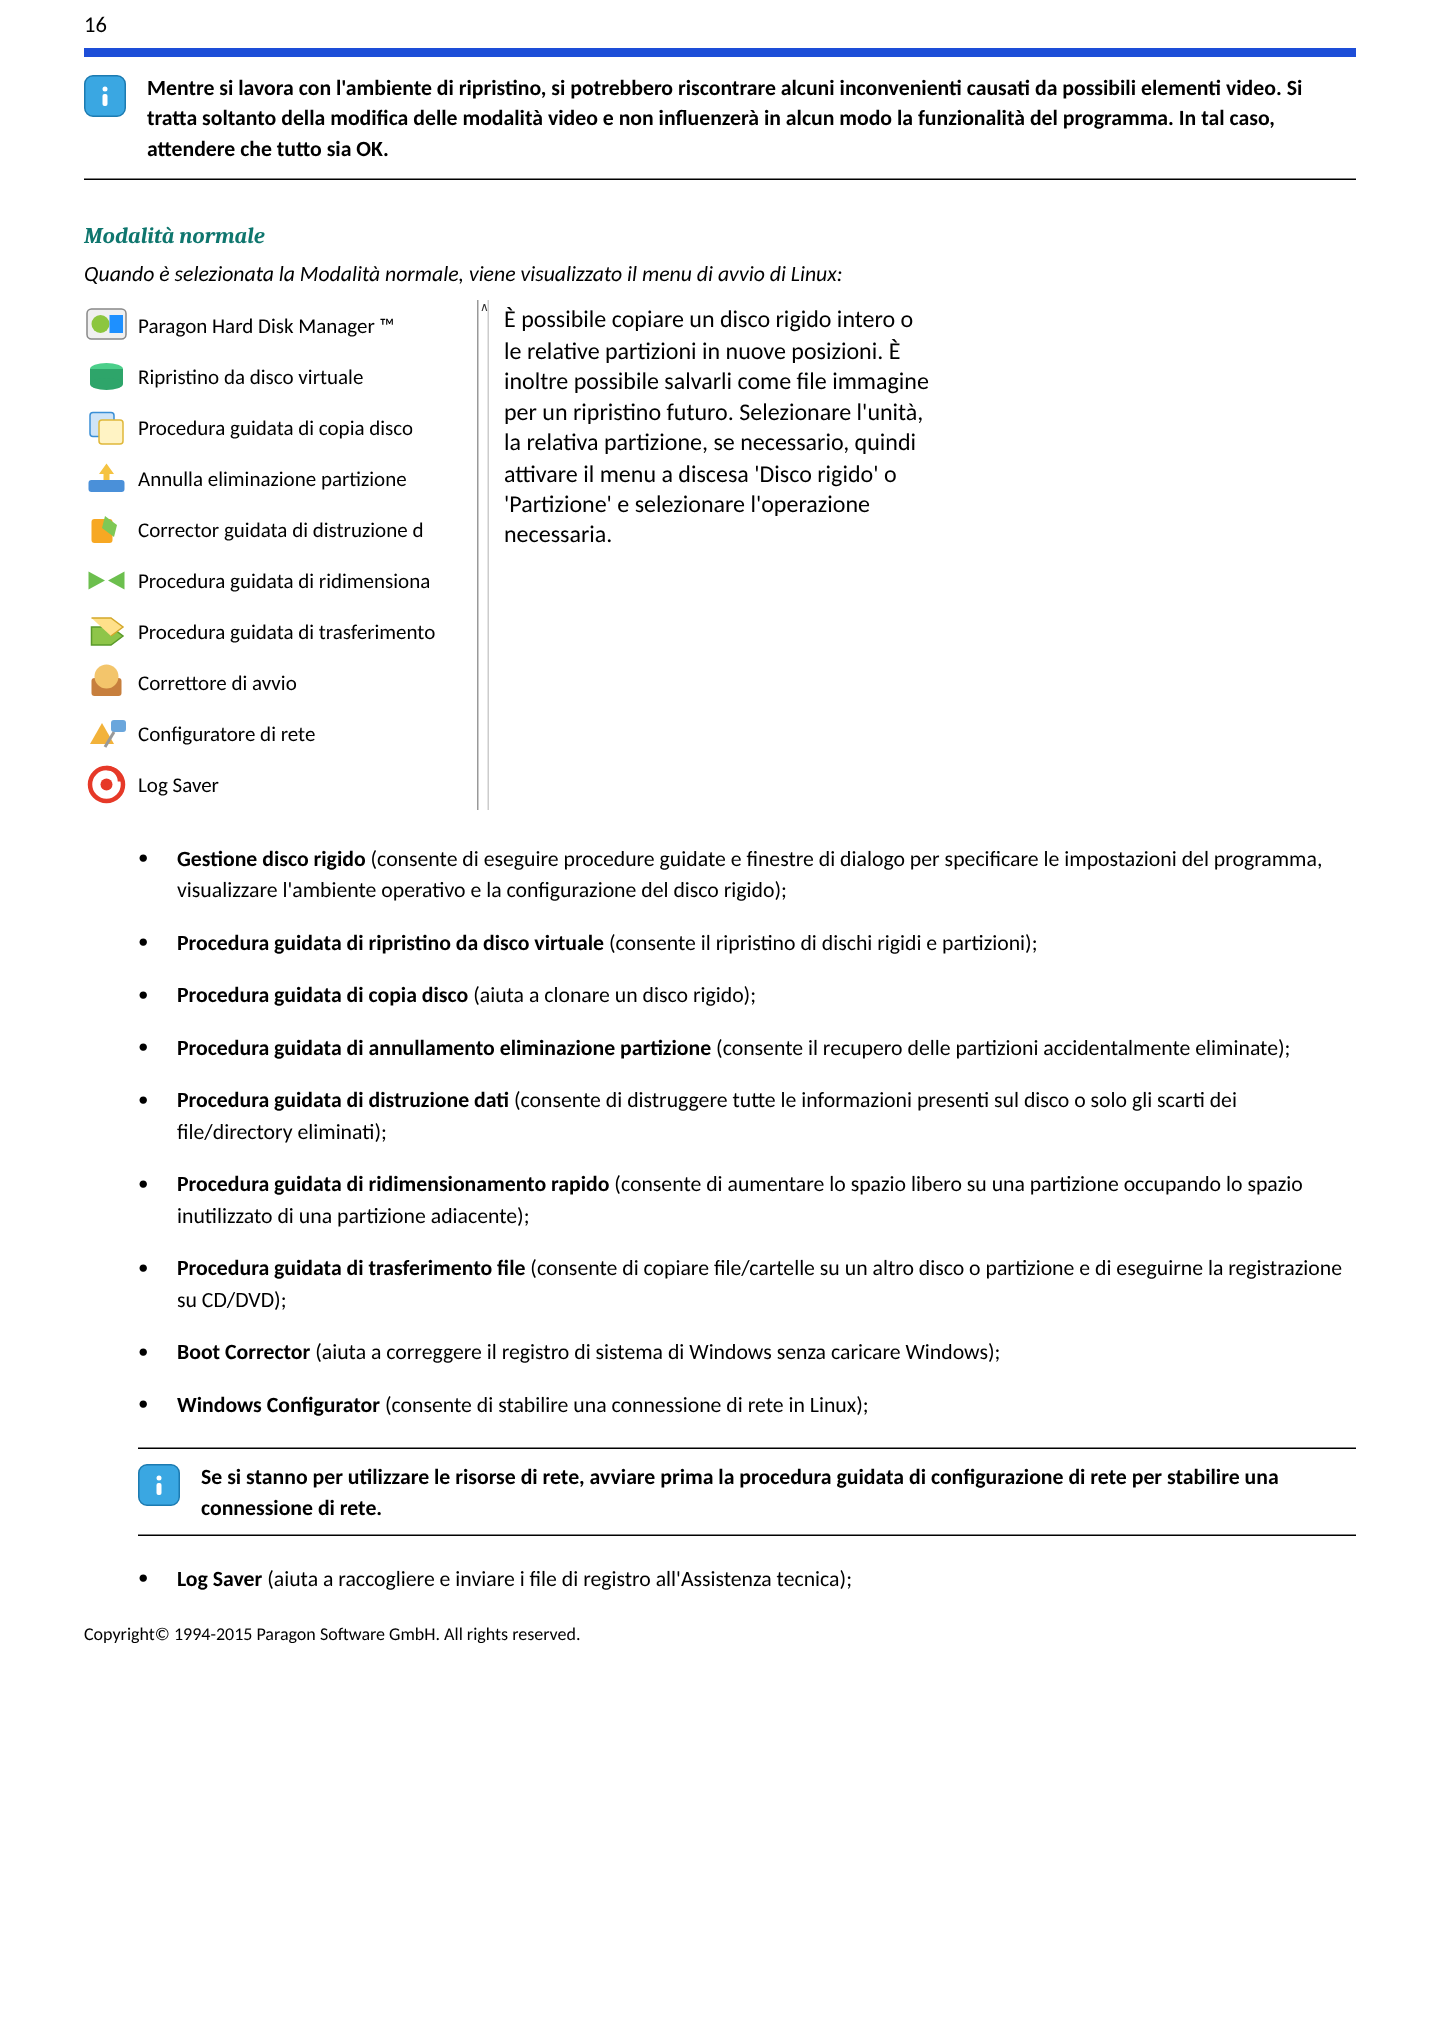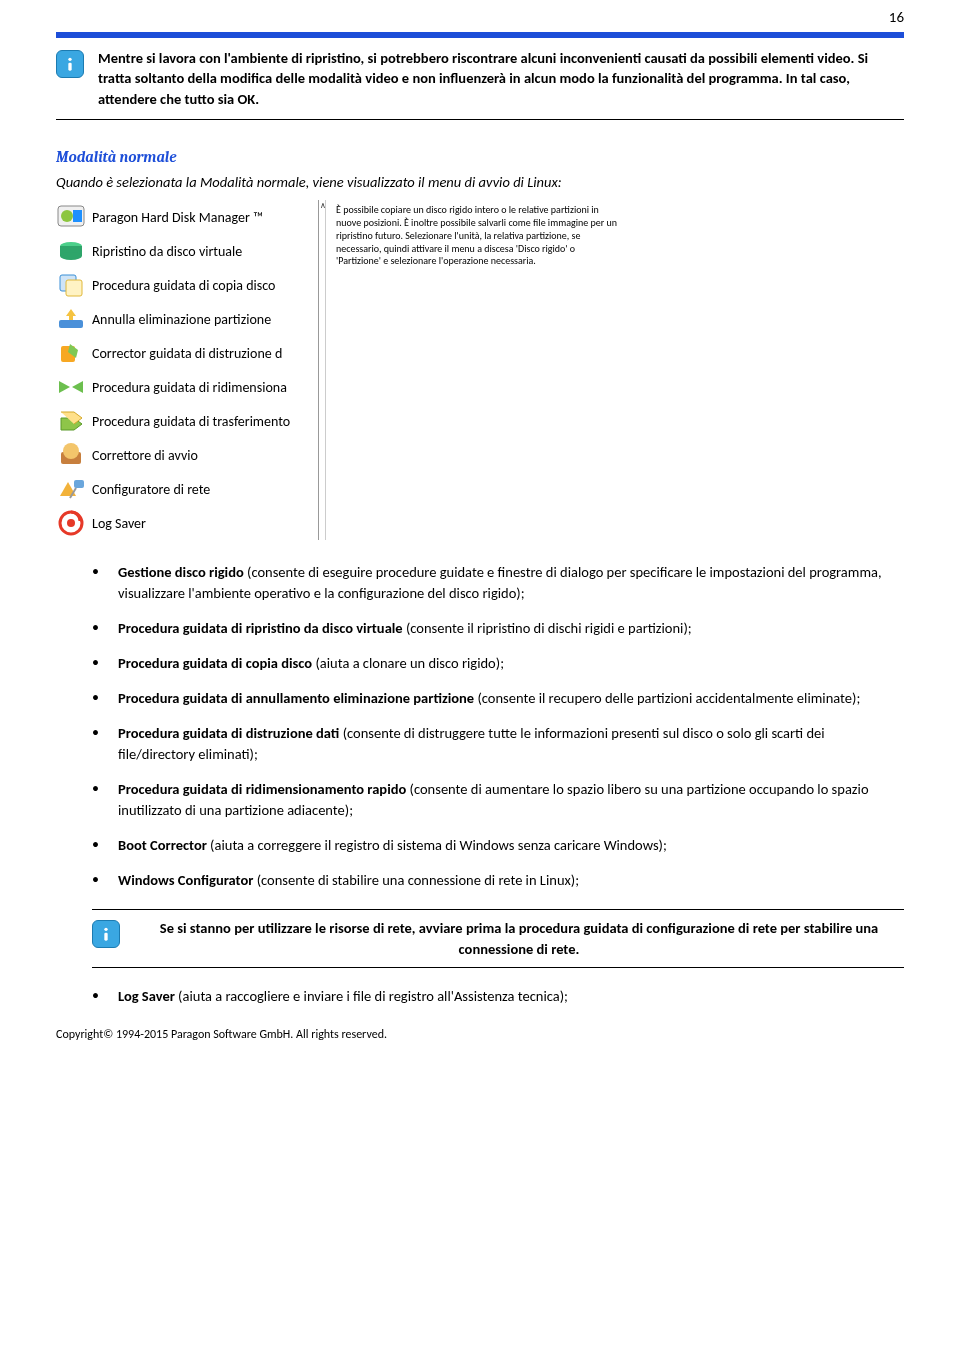--- a/index.html
+++ b/index.html
@@ -1,39 +1,39 @@
 <!DOCTYPE html>
 <html><head>
 <meta charset="utf-8">
 <style>
   * { box-sizing: border-box; margin: 0; padding: 0; }
   body { font-family: Calibri, Arial, sans-serif; font-size: 14.5px; color: #000; background: #fff; width: 960px; }
   .page { padding: 0 56px 40px 56px; }
-  .page-num { text-align: right; font-size: 15px; padding-top: 8px; padding-bottom: 6px; }
+  .page-num { text-align: left; font-size: 15px; padding-top: 8px; padding-bottom: 6px; }
   .callout { border-top: 6px solid #1d4ed8; border-bottom: 1px solid #000; margin-bottom: 28px; }
   .callout-inner { display: flex; align-items: flex-start; padding: 10px 0; }
   .callout-icon { width: 28px; height: 28px; border-radius: 6px; background: #3aa7e2; display: flex; align-items: center; justify-content: center; margin-right: 14px; flex-shrink: 0; margin-top: 2px; border: 1px solid #1c7bb1; }
   .callout-icon svg { width: 16px; height: 18px; }
   .callout-text { font-weight: bold; flex: 1; line-height: 1.4; }
-  .section-title { font-family: Cambria, Georgia, serif; font-style: italic; font-weight: bold; color: #1d4ed8; font-size: 15px; margin-bottom: 6px; }
+  .section-title { font-family: Cambria, Georgia, serif; font-style: italic; font-weight: bold; color: #0f766e; font-size: 15px; margin-bottom: 6px; }
   .intro { margin-bottom: 8px; line-height: 1.4; font-style: italic; }
   .menu-shot { display: flex; margin-bottom: 22px; align-items: flex-start; }
   .menu-left { width: 262px; padding-right: 6px; }
   .menu-item { display: flex; align-items: center; padding: 4px 2px 4px 0; font-size: 14px; color: #000; }
   .menu-item .mi-icon { width: 30px; height: 26px; display: flex; align-items: center; justify-content: center; margin-right: 6px; flex-shrink: 0; }
   .menu-item span.label { white-space: nowrap; overflow: hidden; }
   .menu-divider { width: 8px; border-left: 1px solid #999; border-right: 1px solid #ccc; align-self: stretch; position: relative; }
   .menu-divider .arrow { position: absolute; top: 0; left: 1px; font-size: 8px; color: #333; }
-  .menu-right { width: 302px; padding: 4px 8px 0 10px; font-size: 10px; line-height: 1.28; }
+  .menu-right { width: 302px; padding: 4px 8px 0 10px; font-size: 16px; line-height: 1.28; }
   ul.bullets { list-style: none; padding-left: 36px; margin-bottom: 18px; }
   ul.bullets > li { position: relative; padding-left: 26px; margin-bottom: 14px; line-height: 1.45; }
   ul.bullets > li::before { content: "•"; position: absolute; left: 0; top: 0; font-size: 14px; }
   .bold { font-weight: bold; text-align: right; }
   .callout2 { border-top: 1px solid #000; border-bottom: 1px solid #000; margin-left: 36px; margin-bottom: 18px; }
-  .callout2 .callout-inner { padding: 8px 0; text-align: center; }
+  .callout2 .callout-inner { padding: 8px 0; }
   .footer { font-size: 12px; color: #000; margin-top: 20px; }
 </style>
 </head>
 <body>
 
 <div class="page">
   <div class="page-num">16</div>
 
   <div class="callout">
     <div class="callout-inner">
@@ -153,20 +153,21 @@
     <div class="menu-right">È possibile copiare un disco rigido intero o le relative partizioni in nuove posizioni. È inoltre possibile salvarli come file immagine per un ripristino futuro. Selezionare l'unità, la relativa partizione, se necessario, quindi attivare il menu a discesa 'Disco rigido' o 'Partizione' e selezionare l'operazione necessaria.</div>
   </div>
 
   <ul class="bullets">
     <li><span class="bold">Gestione disco rigido</span><span> (consente di eseguire procedure guidate e finestre di dialogo per specificare le impostazioni del programma, visualizzare l'ambiente operativo e la configurazione del disco rigido);</span></li>
     <li><span class="bold">Procedura guidata di ripristino da disco virtuale</span><span> (consente il ripristino di dischi rigidi e partizioni);</span></li>
     <li><span class="bold">Procedura guidata di copia disco</span><span> (aiuta a clonare un disco rigido);</span></li>
     <li><span class="bold">Procedura guidata di annullamento eliminazione partizione</span><span> (consente il recupero delle partizioni accidentalmente eliminate);</span></li>
     <li><span class="bold">Procedura guidata di distruzione dati</span><span> (consente di distruggere tutte le informazioni presenti sul disco o solo gli scarti dei file/directory eliminati);</span></li>
     <li><span class="bold">Procedura guidata di ridimensionamento rapido</span><span> (consente di aumentare lo spazio libero su una partizione occupando lo spazio inutilizzato di una partizione adiacente);</span></li>
+    <li><span class="bold">Procedura guidata di trasferimento file</span><span> (consente di copiare file/cartelle su un altro disco o partizione e di eseguirne la registrazione su CD/DVD);</span></li>
     <li><span class="bold">Boot Corrector</span><span> (aiuta a correggere il registro di sistema di Windows senza caricare Windows);</span></li>
     <li><span class="bold">Windows Configurator</span><span> (consente di stabilire una connessione di rete in Linux);</span></li>
   </ul>
 
   <div class="callout2">
     <div class="callout-inner">
       <div class="callout-icon">
         <svg viewBox="0 0 24 24">
             <circle cx="12" cy="5" r="2.5" fill="#fff"></circle>
             <rect x="9.5" y="10" width="5" height="12" rx="2" fill="#fff"></rect>

